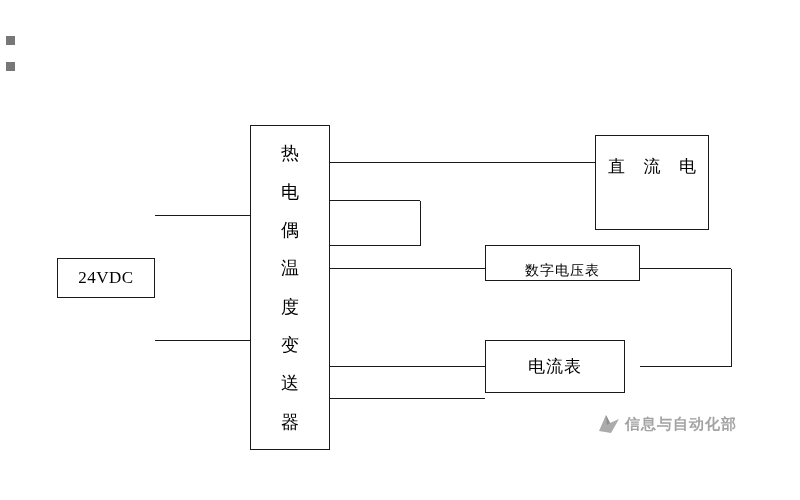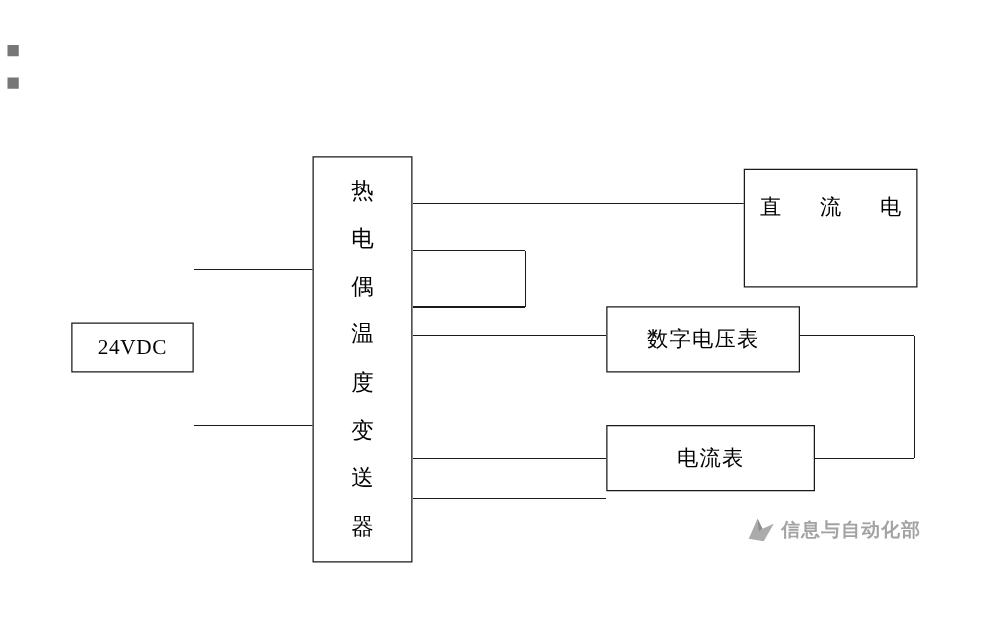--- a/index.html
+++ b/index.html
@@ -21,34 +21,34 @@
     font-size:17px;letter-spacing:0.5px;
   }
   .box-transmitter{
     left:250px;top:125px;width:80px;height:325px;
     display:flex;flex-direction:column;align-items:center;
     justify-content:space-around;padding:8px 0;
     font-size:18px;
   }
   .box-transmitter span{display:block;line-height:1;}
   .box-potentiometer{
-    left:595px;top:135px;width:139px;height:95px;
+    left:595px;top:135px;width:114px;height:95px;
     padding:13px 12px 0 12px;font-size:17px;line-height:34px;
   }
   .pot-line{
     text-align:justify;text-align-last:justify;
     -moz-text-align-last:justify;width:100%;
   }
   .box-voltmeter{
-    left:485px;top:245px;width:155px;height:53px;
-    display:flex;align-items:center;justify-content:center;
-    font-size:17px;letter-spacing:1px;
+    left:485px;top:245px;width:155px;height:36px;
+    display:flex;align-items:flex-end;justify-content:center;
+    font-size:14px;letter-spacing:1px;
   }
   .box-ammeter{
-    left:485px;top:340px;width:167px;height:53px;
+    left:485px;top:340px;width:140px;height:53px;
     display:flex;align-items:center;justify-content:center;
     font-size:17px;letter-spacing:1px;
   }
   .watermark{
     position:absolute;left:597px;top:411px;height:26px;
     display:flex;align-items:center;gap:4px;
     color:#a3a3a3;
   }
   .watermark-text{
     font-size:15px;font-weight:bold;letter-spacing:1px;

